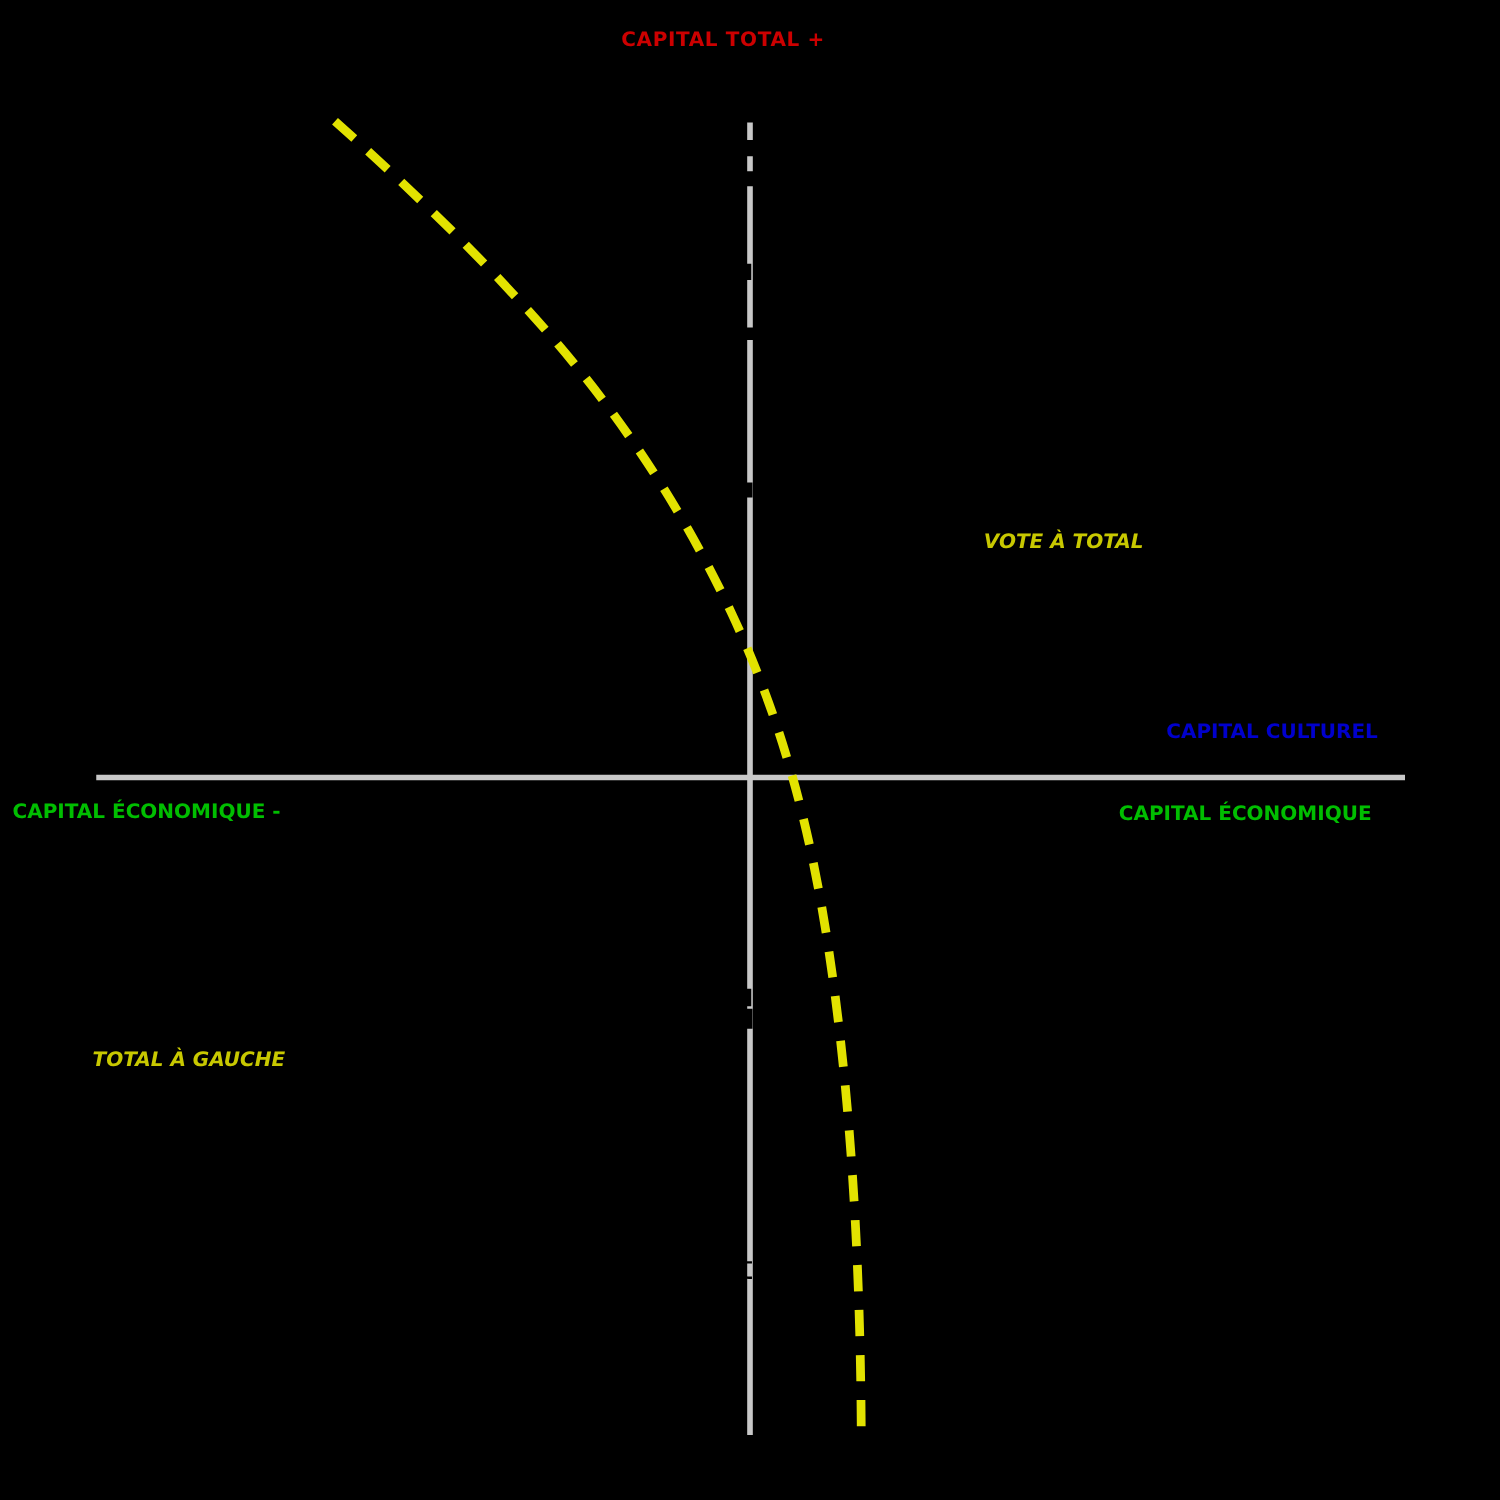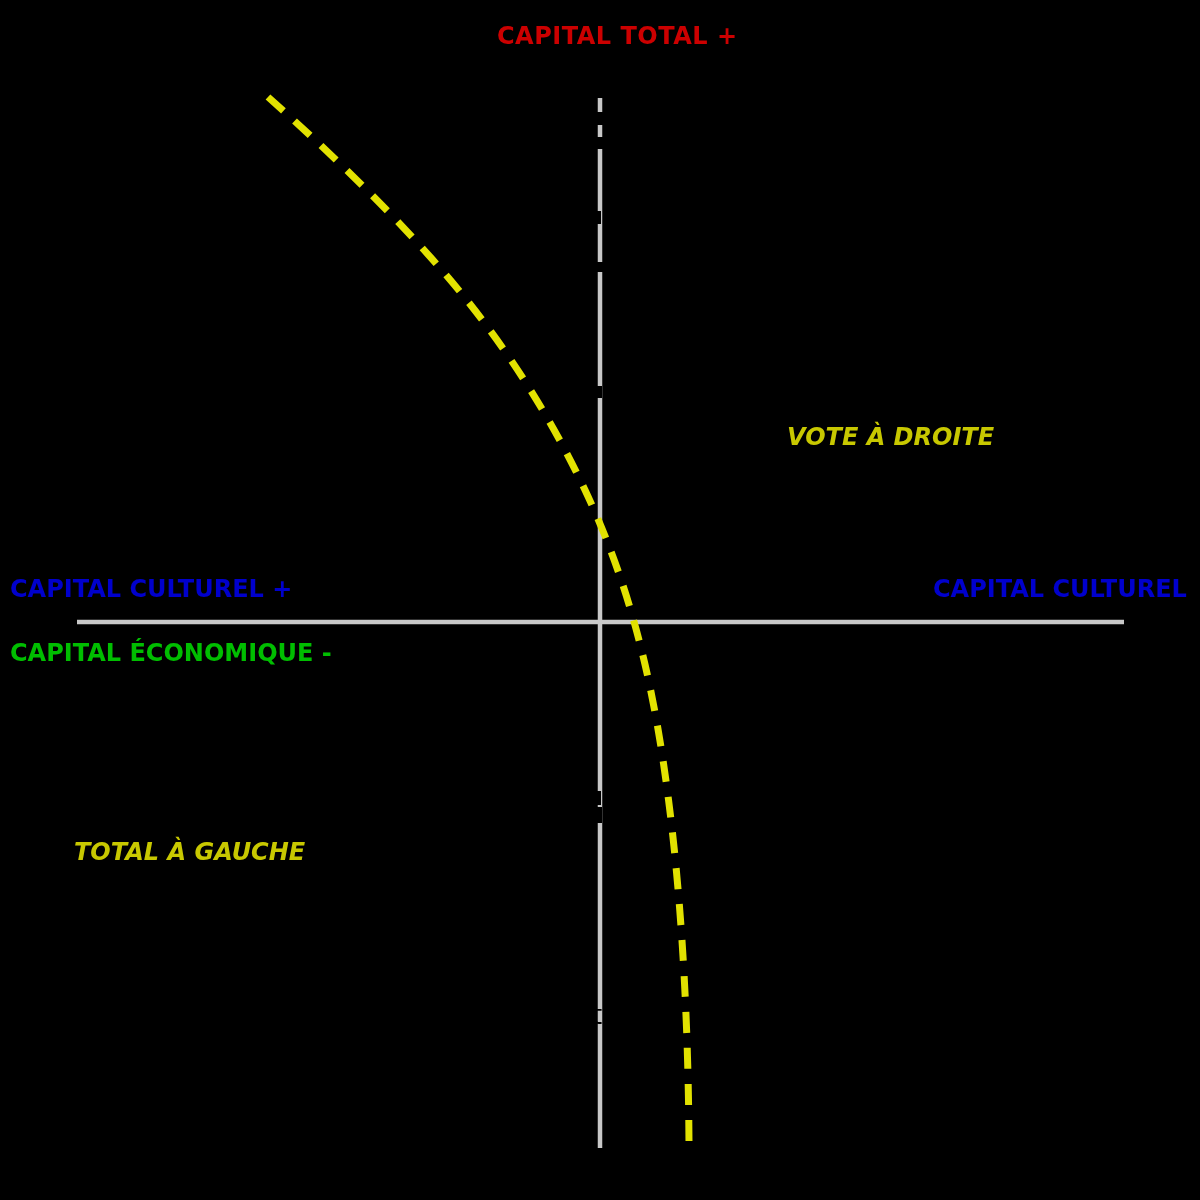--- a/index.html
+++ b/index.html
@@ -4,21 +4,21 @@
 <style>
   html,body{margin:0;padding:0;background:#000;}
   .canvas{
     position:relative;width:1200px;height:1200px;
     background:var(--background,#000);overflow:hidden;
     font-family:"DejaVu Sans","Liberation Sans",sans-serif;
   }
   .canvas svg{position:absolute;left:0;top:0;}
   .axis-line{stroke:var(--axis,#c8c8c8);stroke-width:4.5;}
   .divider{fill:none;stroke:var(--curve,#e2e200);stroke-width:7;stroke-dasharray:21 15;}
-  .lbl{position:absolute;font-weight:bold;font-size:24px;line-height:1.1;white-space:nowrap;}
+  .lbl{position:absolute;font-weight:bold;font-size:16px;line-height:1.1;white-space:nowrap;}
   .red{color:var(--red,#cc0000);}
   .blue{color:var(--blue,#0000cc);}
   .green{color:var(--green,#00be00);text-align:right;}
   .vote{color:var(--yellow_text,#c8c800);font-style:italic;}
   .notch{position:absolute;background:var(--fragment,#000);}
   .stray{position:absolute;color:var(--fragment,#000);font-size:26px;font-weight:normal;}
 </style>
 </head>
 <body>
 
@@ -26,28 +26,28 @@
 
   <svg width="1200" height="1200" viewBox="0 0 1200 1200">
     <line class="axis-line" x1="600" y1="98" x2="600" y2="1148"></line>
     <line class="axis-line" x1="77" y1="622" x2="1124" y2="622"></line>
     <path class="divider" d="M 268 97 C 325 148 385 205 440 268 C 495 331 545 405 585 490 C 625 575 648 660 663 760 C 678 860 688 985 689 1143"></path>
   </svg>
 
   <div class="lbl red" style="left:497px;top:23px;letter-spacing:0.5px;">CAPITAL TOTAL +</div>
 
 
-  <div class="lbl blue" style="left:10px;top:576px;">CAPITAL CULTUREL +</div>
 
   <div class="lbl green" style="left:10px;top:640px;">CAPITAL ÉCONOMIQUE -</div>
 
   <div class="lbl blue" style="left:933px;top:576px;text-align:right;">CAPITAL CULTUREL</div>
 
+  <div class="lbl green" style="left:895px;top:642px;">CAPITAL ÉCONOMIQUE</div>
 
-  <div class="lbl vote" style="left:787px;top:424px;">VOTE À DROITE</div>
+  <div class="lbl vote" style="left:787px;top:424px;">VOTE À TOTAL</div>
 
   <div class="lbl vote" style="left:74px;top:839px;">TOTAL À GAUCHE</div>
 
   <div class="notch" style="left:596px;top:112px;width:7px;height:13px;"></div>
   <div class="notch" style="left:595px;top:137px;width:8px;height:12px;"></div>
   <div class="notch" style="left:595px;top:211px;width:6px;height:13px;"></div>
   <div class="notch" style="left:596px;top:262px;width:7px;height:10px;"></div>
   <div class="notch" style="left:594px;top:386px;width:8px;height:12px;"></div>
   <div class="notch" style="left:592px;top:791px;width:9px;height:14px;"></div>
   <div class="notch" style="left:593px;top:807px;width:9px;height:16px;"></div>

